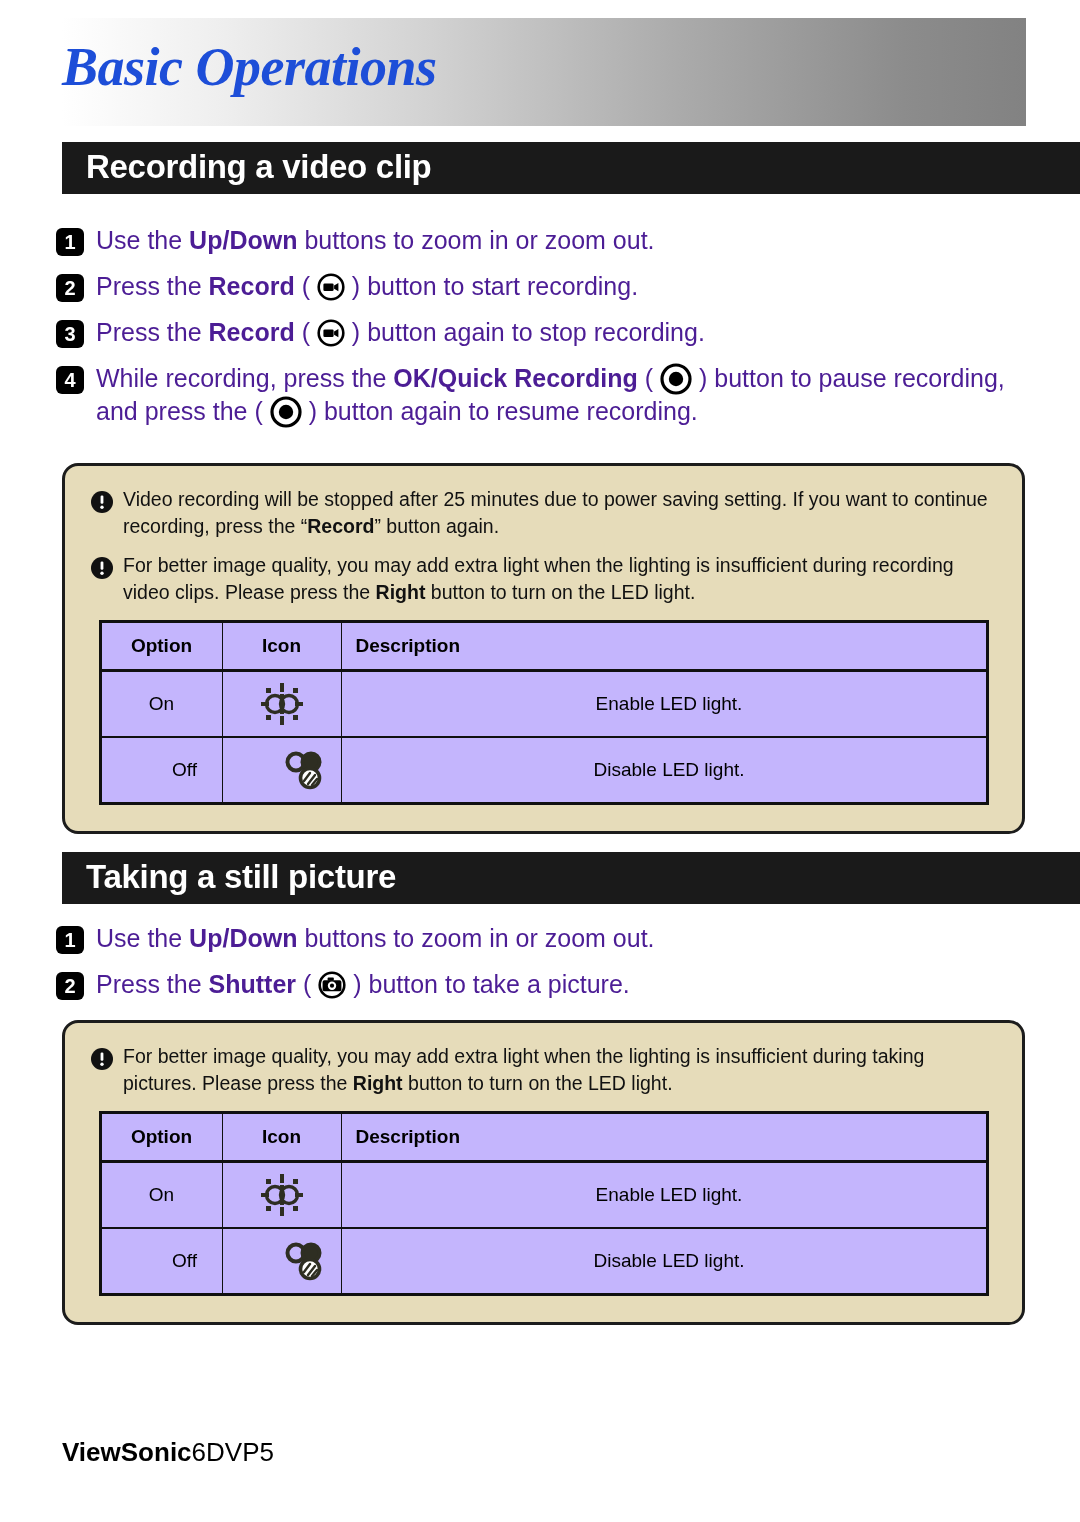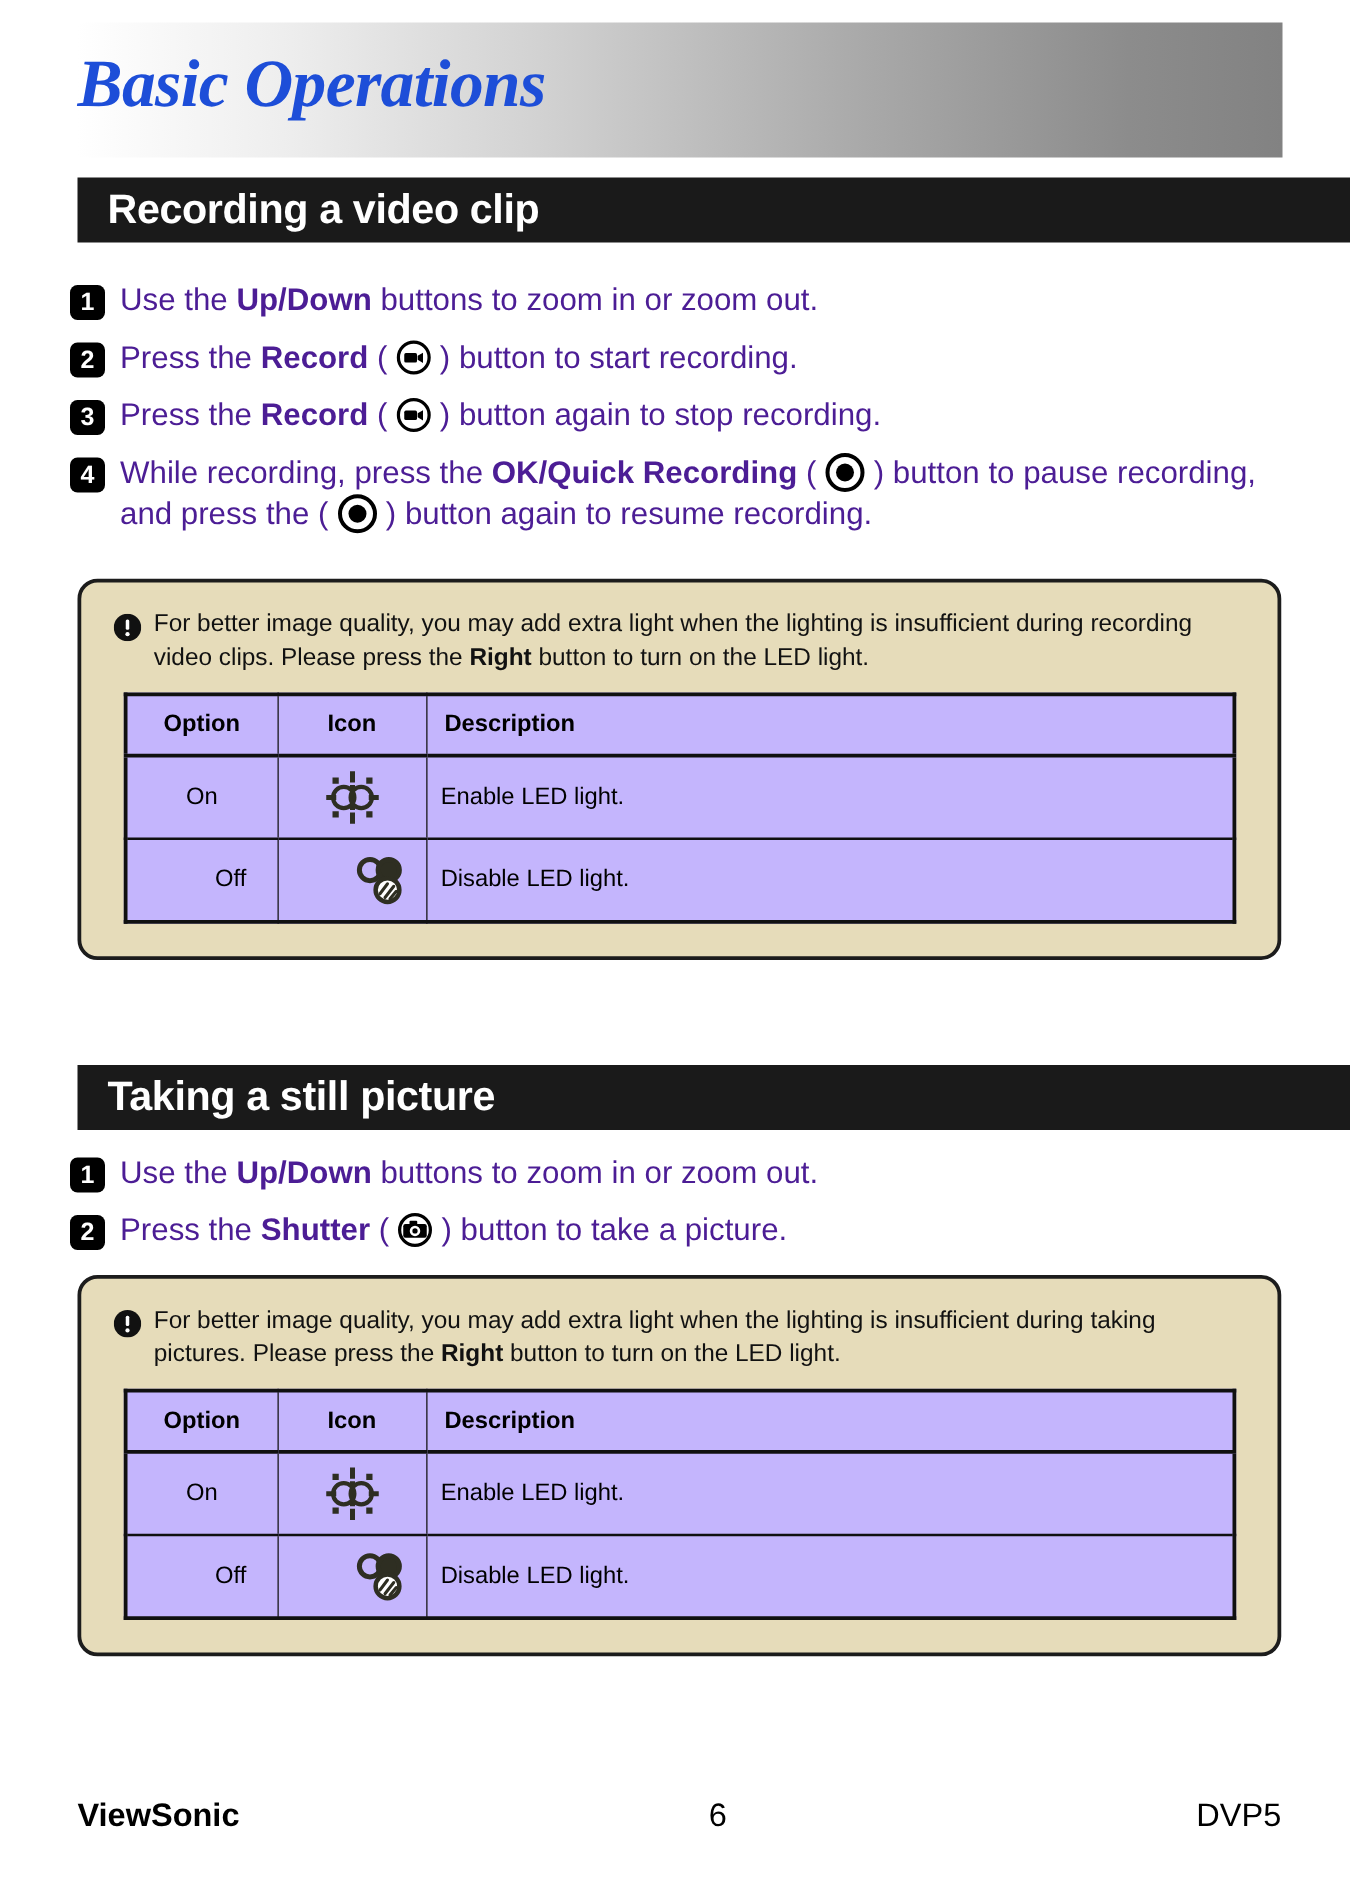--- a/index.html
+++ b/index.html
@@ -155,34 +155,33 @@
   }
   .opt-table thead th.desc-col { text-align: left; padding-left: 14px; }
   .col-option { width: 120px; }
   .col-icon { width: 118px; }
   .opt-table tbody td {
     height: 64px;
     font-size: 19px;
   }
   .opt-table td.cell-option { text-align: center; }
   .opt-table td.cell-icon { text-align: center; }
-  .opt-table td.cell-desc { text-align: left; padding-left: 11px; }
+  .opt-table td.cell-desc { text-align: center; padding-left: 11px; }
   .opt-table tbody tr + tr td { border-top: 2px solid #101010; padding-left: 46px; }
   .led-icon { display: inline-block; width: 44px; height: 44px; vertical-align: middle; }
   .led-icon svg { display: block; width: 44px; height: 44px; }
 
   
   .footer {
     position: absolute;
     left: 62px;
     top: 1437px;
     width: 963px;
     display: flex;
     align-items: baseline;
-    justify-content: space-between;
     font-size: 26px;
   }
   .footer-brand { font-weight: bold; }
   .footer-page { font-weight: normal; }
   .footer-model { font-weight: normal; }
 </style>
 </head>
 <body>
 
 <div class="header-band"></div>
@@ -217,20 +216,30 @@
   <div class="step-text">While recording, press the <b>OK/Quick Recording</b> ( <span class="glyph big"><svg viewBox="0 0 32 32">
           <circle cx="16" cy="16" r="14" fill="none" stroke="#000" stroke-width="3.2"></circle>
           <circle cx="16" cy="16" r="7.2" fill="#000"></circle>
         </svg></span> ) button  to pause recording, and press the ( <span class="glyph big"><svg viewBox="0 0 32 32">
           <circle cx="16" cy="16" r="14" fill="none" stroke="#000" stroke-width="3.2"></circle>
           <circle cx="16" cy="16" r="7.2" fill="#000"></circle>
         </svg></span> ) button again to resume recording.</div>
 </div>
 
 <div class="note-box" style="top:463px">
+  <div class="note-row">
+    <span class="note-bullet">
+      <svg viewBox="0 0 22 22">
+          <circle cx="11" cy="11" r="11" fill="#111"></circle>
+          <rect x="9.6" y="4.6" width="2.8" height="8.2" rx="1.2" fill="#fff"></rect>
+          <circle cx="11" cy="16.3" r="1.7" fill="#fff"></circle>
+        </svg>
+    </span>
+    <div class="note-text">Video recording will be stopped after 25 minutes due to power saving setting.  If you want to continue recording, press the “<b>Record</b>” button again.</div>
+  </div>
   <div class="note-row">
     <span class="note-bullet">
       <svg viewBox="0 0 22 22">
           <circle cx="11" cy="11" r="11" fill="#111"></circle>
           <rect x="9.6" y="4.6" width="2.8" height="8.2" rx="1.2" fill="#fff"></rect>
           <circle cx="11" cy="16.3" r="1.7" fill="#fff"></circle>
         </svg>
     </span>
     <div class="note-text">For better image quality, you may add extra light when the lighting is insufficient during recording video clips. Please press the <b>Right</b> button to turn on the LED light.</div>
   </div>

